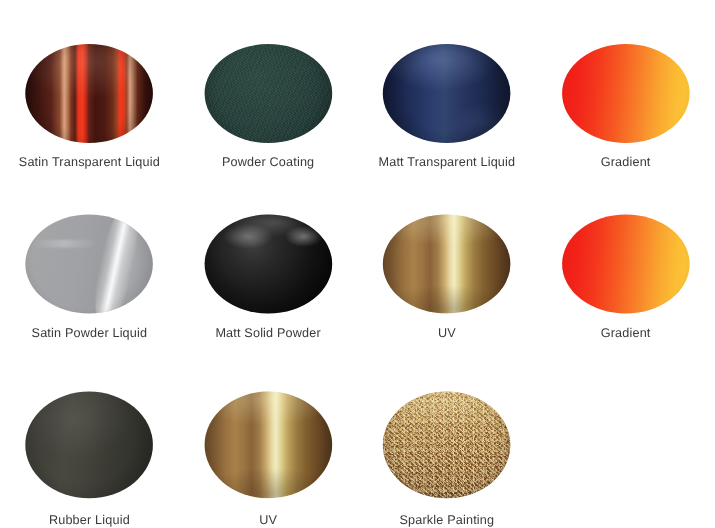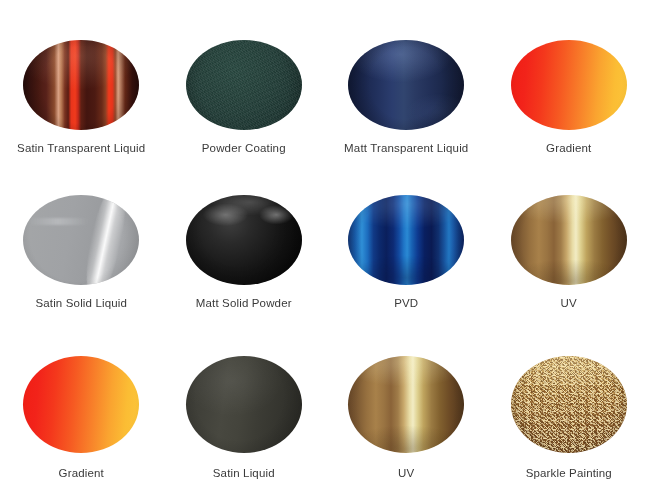--- a/index.html
+++ b/index.html
@@ -382,42 +382,33 @@
     </div>
 
     <div class="cell">
       <div class="swatch-wrap">
         <div class="swatch s-satin-solid">
           <div class="ov streak2"></div>
           <div class="ov streak"></div>
           <div class="ov vig"></div>
         </div>
       </div>
-      <div class="label">Satin Solid Liquid</div>
+      <div class="label">Satin Powder Liquid</div>
     </div>
 
     <div class="cell">
       <div class="swatch-wrap">
         <div class="swatch s-matt-solid">
           <div class="ov sheen"></div>
           <div class="ov vig"></div>
         </div>
       </div>
       <div class="label">Matt Solid Powder</div>
     </div>
 
-    <div class="cell">
-      <div class="swatch-wrap">
-        <div class="swatch s-pvd">
-          <div class="ov sheen"></div>
-          <div class="ov vig"></div>
-        </div>
-      </div>
-      <div class="label">PVD</div>
-    </div>
 
     <div class="cell">
       <div class="swatch-wrap">
         <div class="swatch s-uv">
           <div class="ov sheen"></div>
           <div class="ov vig"></div>
         </div>
       </div>
       <div class="label">UV</div>
     </div>
@@ -431,21 +422,21 @@
       <div class="label">Gradient</div>
     </div>
 
     <div class="cell">
       <div class="swatch-wrap">
         <div class="swatch s-rubber">
           <div class="ov sheen"></div>
           <div class="ov vig"></div>
         </div>
       </div>
-      <div class="label">Satin Liquid</div>
+      <div class="label">Rubber Liquid</div>
     </div>
 
     <div class="cell">
       <div class="swatch-wrap">
         <div class="swatch s-uv">
           <div class="ov sheen"></div>
           <div class="ov vig"></div>
         </div>
       </div>
       <div class="label">UV</div>

